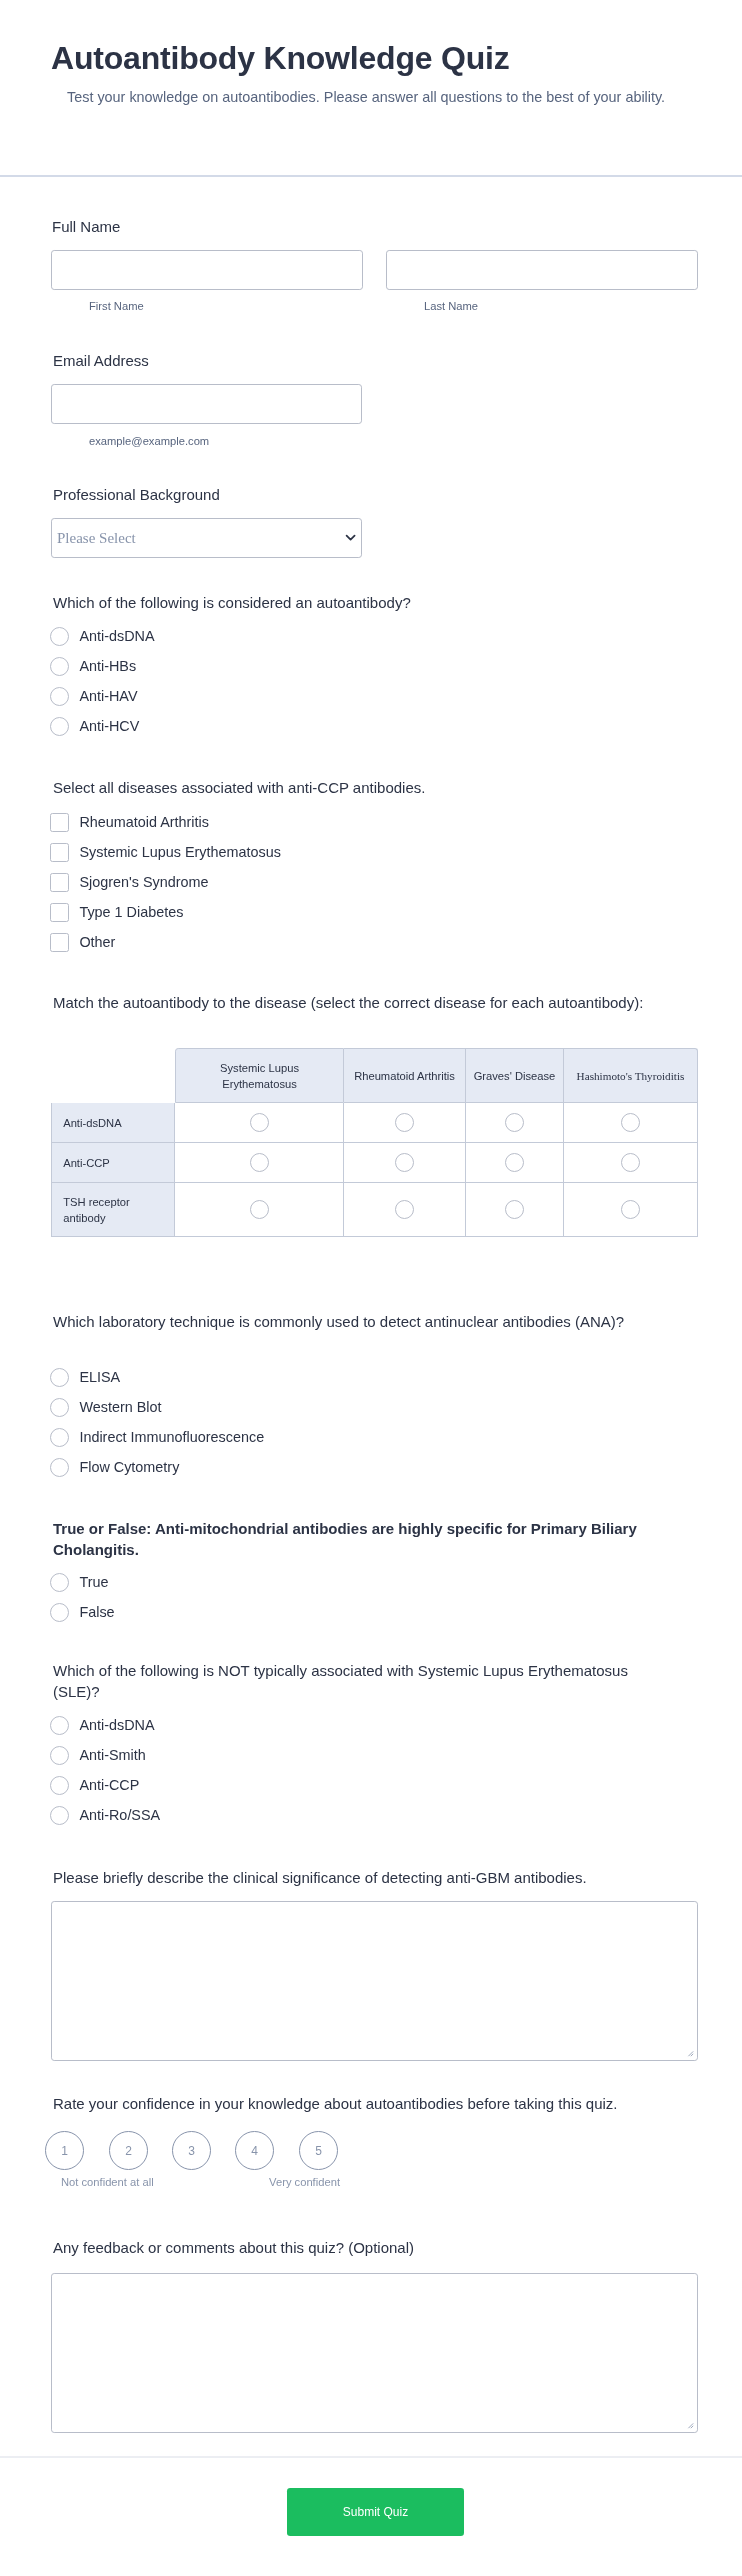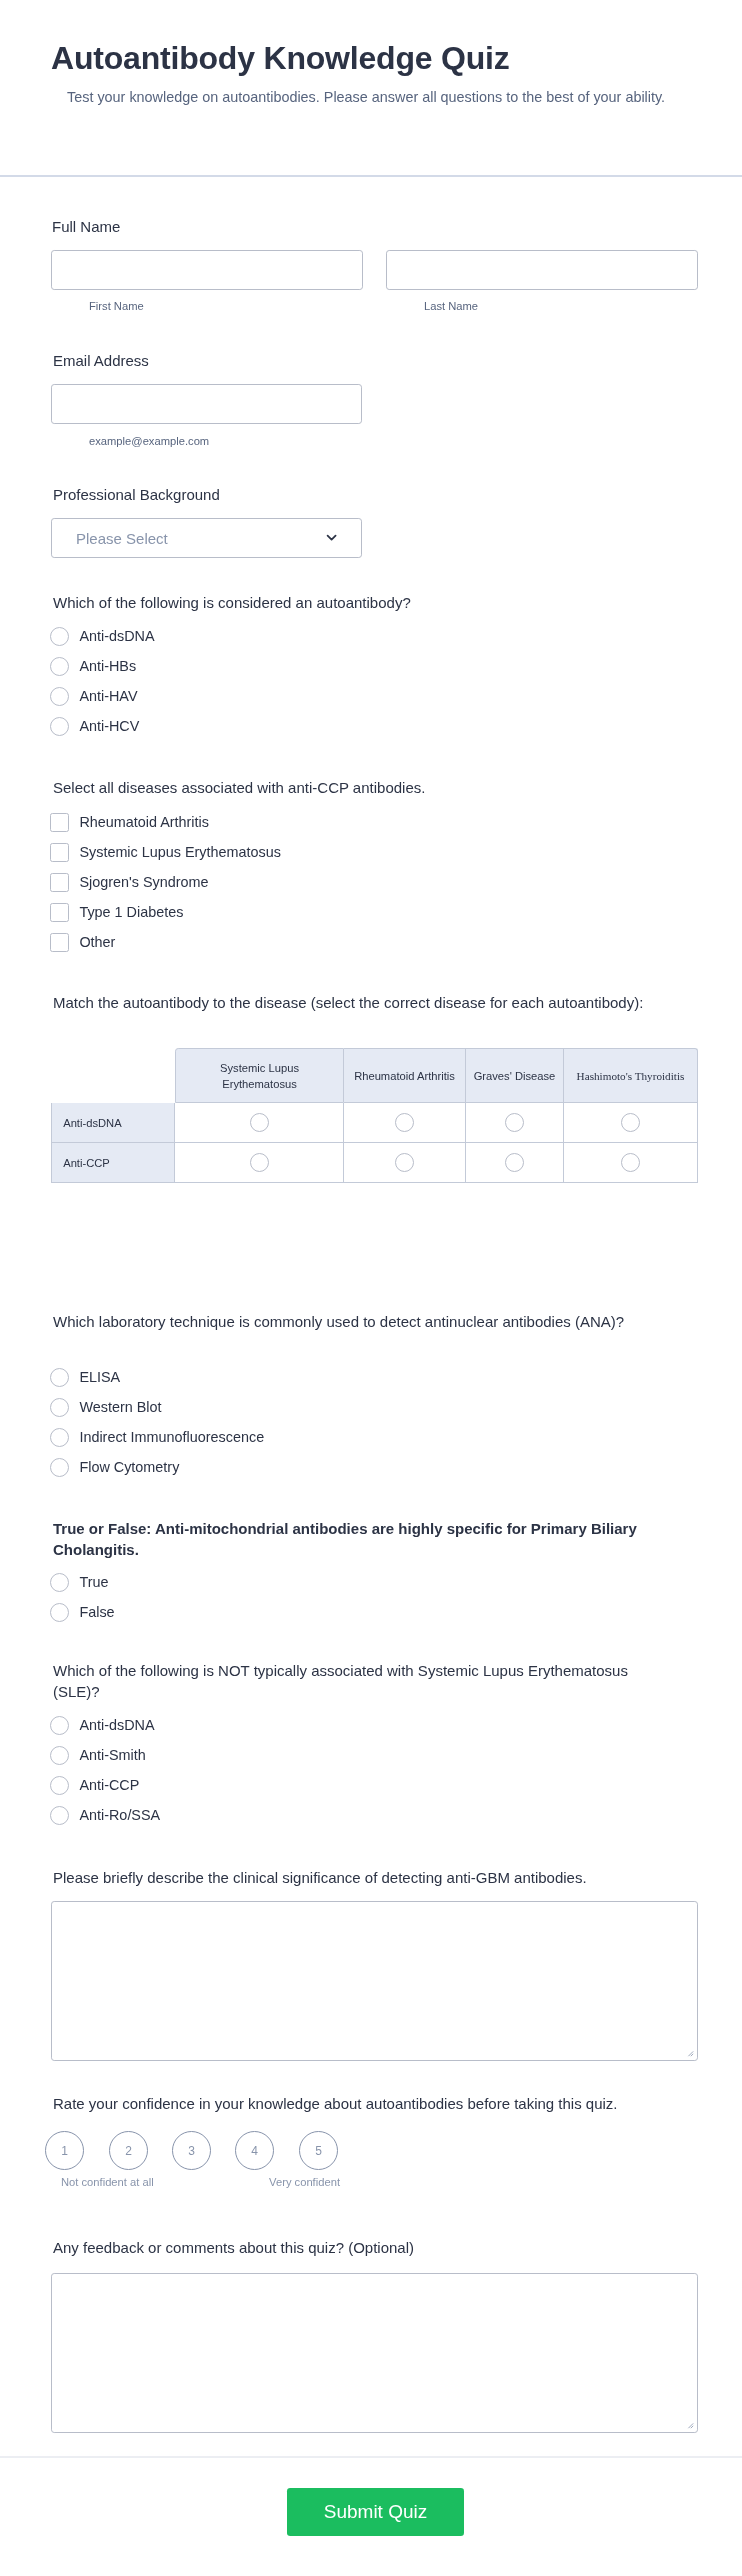--- a/index.html
+++ b/index.html
@@ -30,21 +30,22 @@
     height: 40px;
   }
   .select-input {
     border: 0.8px solid #b8bdc9;
     border-radius: 3.2px;
     background: #fff;
     height: 40px;
     display: flex;
     align-items: center;
     justify-content: space-between;
-    padding: 0 24px;
+    padding: 0 5px;
+    font-family: Liberation Serif, serif;
   }
   .select-placeholder { font-size: 15px; color: #8894ab; }
   .chevron { width: 11.2px; height: 8px; }
 
   
   .option { display: flex; align-items: center; height: 30px; }
   .radio {
     width: 19px; height: 19px; border-radius: 50%;
     border: 0.8px solid #b8bdc9; background: #fff; flex: none;
   }
@@ -88,21 +89,21 @@
     border: 0.8px solid #8894ab; display: flex; align-items: center; justify-content: center;
     font-size: 12px; color: #8894ab; background: #fff;
   }
   .rating-caption { font-size: 11.2px; color: #8894ab; line-height: 16px; }
 
   
   .footer-divider { left: 0; top: 2456px; width: 742px; height: 1.6px; background: #eceef3; }
   .submit-btn {
     left: 287px; top: 2488px; width: 177px; height: 48px;
     background: #1bbd5f; border-radius: 3.2px; border: none;
-    color: #fff; font-size: 19px; display: flex; align-items: center; justify-content: center;
+    color: #fff; font-size: 12px; display: flex; align-items: center; justify-content: center;
     font-family: "Liberation Sans", sans-serif;
   }
 </style>
 </head>
 <body>
 
 <div class="abs title">Autoantibody Knowledge Quiz</div>
 <div class="abs subtitle">Test your knowledge on autoantibodies. Please answer all questions to the best of your ability.</div>
 <div class="abs header-divider"></div>
 
@@ -199,20 +200,35 @@
     <div class="m-cell" style="width:122px;">
         <span class="m-radio"></span>
       </div>
     <div class="m-cell" style="width:98px;">
         <span class="m-radio"></span>
       </div>
     <div class="m-cell" style="width:134px;">
         <span class="m-radio"></span>
       </div>
   </div>
+  <div class="m-row" style="height:54px;">
+    <div class="m-row-label">TSH receptor antibody</div>
+    <div class="m-cell" style="width:169px;">
+        <span class="m-radio"></span>
+      </div>
+    <div class="m-cell" style="width:122px;">
+        <span class="m-radio"></span>
+      </div>
+    <div class="m-cell" style="width:98px;">
+        <span class="m-radio"></span>
+      </div>
+    <div class="m-cell" style="width:134px;">
+        <span class="m-radio"></span>
+      </div>
+  </div>
 </div>
 
 <div class="abs q-label" style="left:53px;top:1311px;width:639px;">Which laboratory technique is commonly used to detect antinuclear antibodies (ANA)?</div>
 <div class="abs" style="left:50px;top:1362px;text-align:right;">
   <div class="option">
       <span class="radio"></span>
       <span class="option-label">ELISA</span>
     </div>
   <div class="option">
       <span class="radio"></span>

